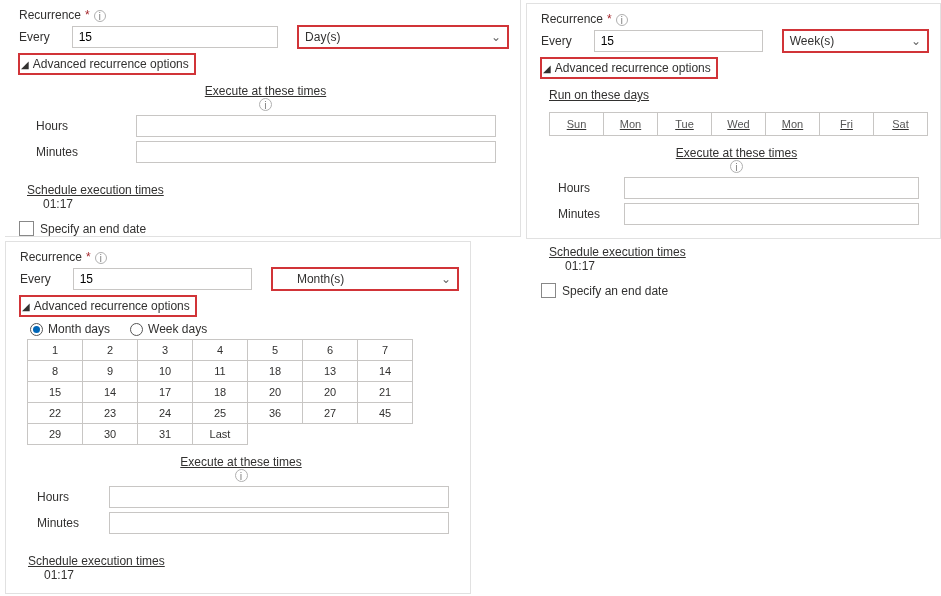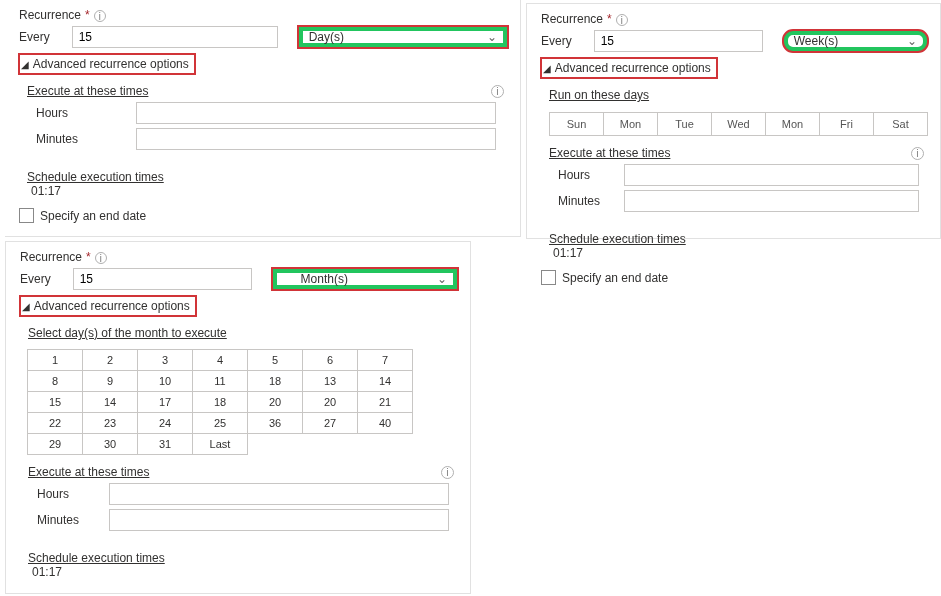--- a/index.html
+++ b/index.html
@@ -31,21 +31,21 @@
   .every-row { display:flex; align-items:center; gap:20px; }
   .every-label { margin-right: 2px; }
   .num-input {
     border: 1px solid #c8c6c4;
     height: 22px;
     padding: 2px 6px;
     font-size: 12px;
     font-family: inherit;
   }
   .unit-select {
-    border: 5px solid #22c55e;
+    border: 1px solid #22c55e;
     height: 22px;
     padding: 2px 6px;
     font-size: 12px;
     font-family: inherit;
     background: #fff;
     display: flex;
     align-items: center;
     justify-content: space-between;
     position: relative;
   }
@@ -69,30 +69,30 @@
   .sub-block { margin-left: 8px; }
 
   .field-row { display:flex; align-items:center; margin: 4px 9px; }
   .field-label { width: 100px; }
   .field-input {
     flex:1; border:1px solid #c8c6c4; height:22px; padding:2px 6px;
     font-size:12px; font-family:inherit; background:#fff;
   }
 
   .sched-label { text-decoration: underline; margin-top:20px; margin-left:8px; }
-  .sched-time { margin-left:12px; }
+  .sched-time { margin-left:24px; }
 
   .chk-row { display:flex; align-items:center; gap:6px; margin-top:10px; margin-left:0; }
   .chk { width:15px; height:15px; border:1px solid #888; display:inline-block; background:#fff; }
 
-  .exec-hdr-row { display:flex; align-items:center; justify-content:space-between; margin-top:10px; margin-left:8px; margin-right:4px;}
+  .exec-hdr-row { display:flex; align-items:center; justify-content:space-between; margin-top:10px; margin-left:8px; margin-right:4px;flex-direction:column;}
   .circ-info { color:#888; font-size:11px; border:1px solid #b0b0b0; border-radius:50%; width:13px; height:13px; display:inline-flex; align-items:center; justify-content:center; }
 
   
-  .days-row { display:flex; margin:4px 0 4px 8px; }
+  .days-row { display:flex; margin:4px 0 4px 8px;text-decoration:underline; }
   .day-btn {
     flex:1; border:1px solid #c8c6c4; border-left:none;
     height:24px; display:flex; align-items:center; justify-content:center;
     font-size:11px; color:#555; cursor:pointer;
   }
   .day-btn:first-child { border-left:1px solid #c8c6c4; }
 
   
   .radio-row { display:flex; gap:20px; margin:6px 0 4px 10px; align-items:center; }
   .radio { width:13px; height:13px; border:1px solid #555; border-radius:50%; display:inline-flex; align-items:center; justify-content:center; margin-right:5px; }
@@ -107,21 +107,21 @@
     font-size:11px; cursor:pointer;
   }
   .cal-cell.empty { border:none; cursor:default; }
 
   
   #panel-day .num-input { width: 230px; }
   #panel-day .unit-select { width: 234px; }
   #panel-day .field-input { width: 360px; flex:none; }
 
   #panel-week .num-input { width: 175px; }
-  #panel-week .unit-select { width: 185px; border-radius: 10px; }
+  #panel-week .unit-select { width: 185px; }
   #panel-week .field-label { width: 80px; }
   #panel-week .field-input { width: 295px; flex:none; }
 
   #panel-month .num-input { width: 192px; }
   #panel-month .unit-select { width: 198px; padding-left: 24px; }
   #panel-month .field-label { width: 90px; }
   #panel-month .field-input { width: 340px; flex:none; }
 </style>
 </head>
 <body>
@@ -227,21 +227,30 @@
     <input class="num-input" value="15" style="">
     <div class="unit-select redbox">
       <span>Month(s)</span>
       <span class="chev">⌄</span>
     </div>
   </div>
   <div class="adv-row redbox">
     <span class="caret">◢</span>
     <span>Advanced recurrence options</span>
   </div>
-  <div class="section-title">Select day(s) of the month to execute</div>
+  <div class="radio-row">
+    <div class="radio-wrap">
+      <span class="radio sel"></span>
+      <span>Month days</span>
+    </div>
+    <div class="radio-wrap">
+      <span class="radio"></span>
+      <span>Week days</span>
+    </div>
+  </div>
   <div class="cal" id="month-cal">
       <div class="cal-cell">1</div>
       <div class="cal-cell">2</div>
       <div class="cal-cell">3</div>
       <div class="cal-cell">4</div>
       <div class="cal-cell">5</div>
       <div class="cal-cell">6</div>
       <div class="cal-cell">7</div>
       <div class="cal-cell">8</div>
       <div class="cal-cell">9</div>
@@ -256,21 +265,21 @@
       <div class="cal-cell">18</div>
       <div class="cal-cell">20</div>
       <div class="cal-cell">20</div>
       <div class="cal-cell">21</div>
       <div class="cal-cell">22</div>
       <div class="cal-cell">23</div>
       <div class="cal-cell">24</div>
       <div class="cal-cell">25</div>
       <div class="cal-cell">36</div>
       <div class="cal-cell">27</div>
-      <div class="cal-cell">40</div>
+      <div class="cal-cell">45</div>
       <div class="cal-cell">29</div>
       <div class="cal-cell">30</div>
       <div class="cal-cell">31</div>
       <div class="cal-cell">Last</div>
       <div class="cal-cell empty"></div>
       <div class="cal-cell empty"></div>
       <div class="cal-cell empty"></div>
     </div>
   <div class="exec-hdr-row">
     <span style="text-decoration:underline">Execute at these times</span>

